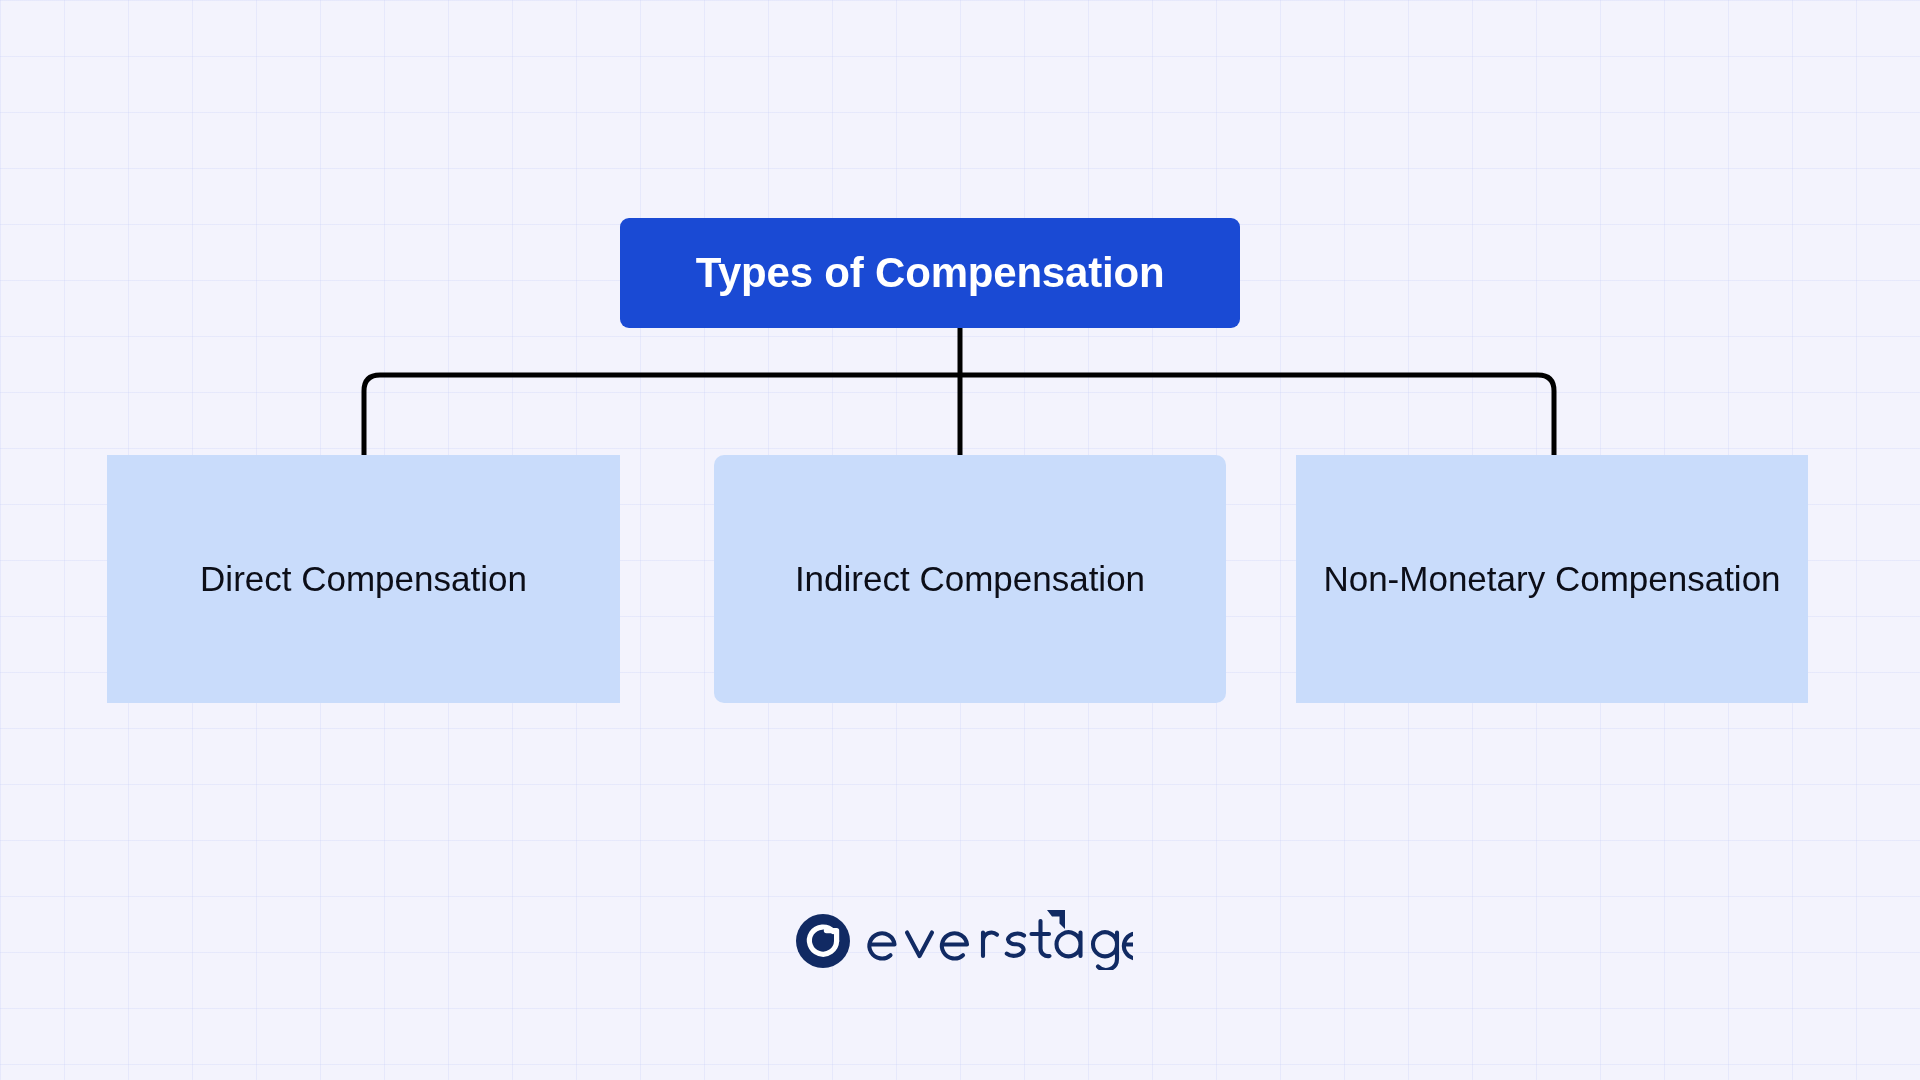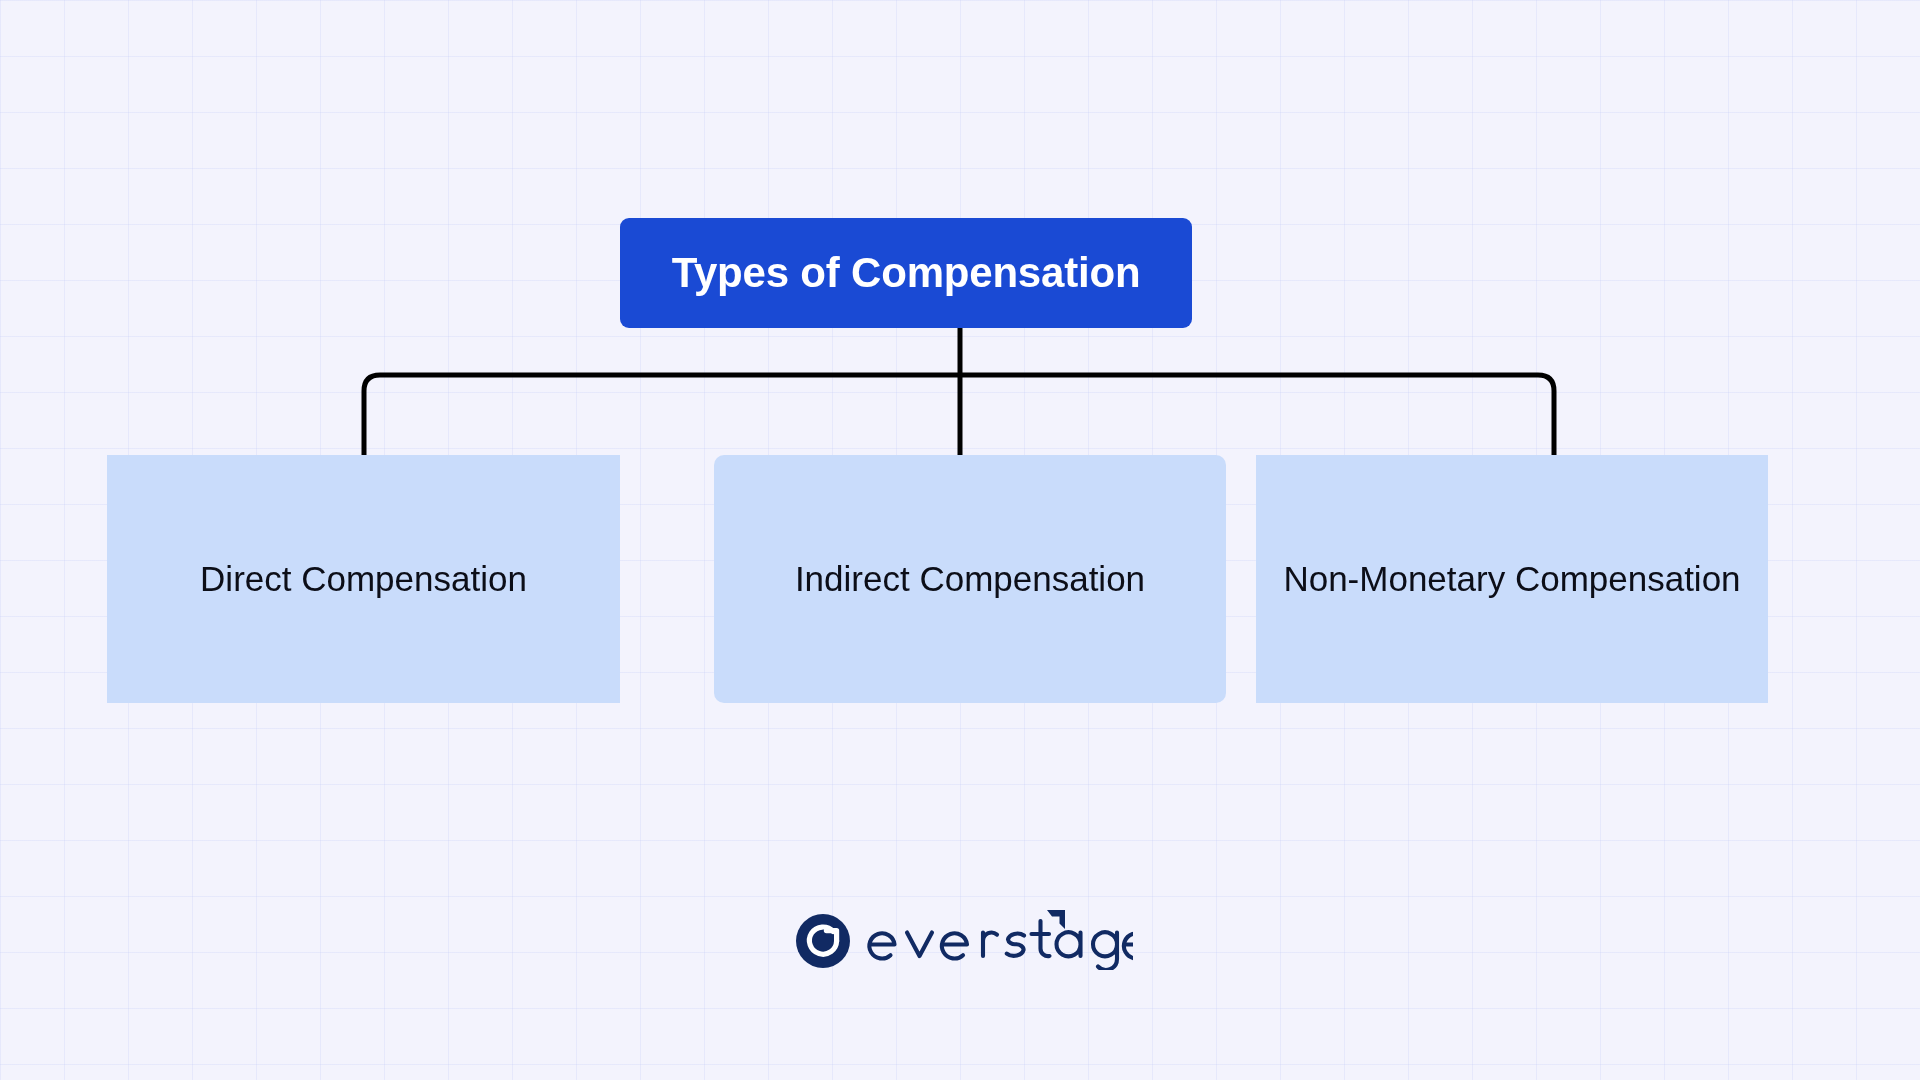--- a/index.html
+++ b/index.html
@@ -34,21 +34,21 @@
     width:1920px;
     height:1080px;
     pointer-events:none;
   }
 
   
   .root-node {
     position:absolute;
     left:620px;
     top:218px;
-    width:572px;
+    width:620px;
     height:110px;
     background:#1a4ad4;
     border-radius:9px;
     display:flex;
     align-items:center;
     justify-content:center;
   }
   .root-node-label {
     color:#ffffff;
     font-size:42px;
@@ -71,21 +71,21 @@
   }
   .child-node-label {
     color:#0c0e18;
     font-size:35px;
     font-weight:400;
     line-height:1.28;
   }
 
   #child-node-0 { left:107px;  width:513px; }
   #child-node-1 { left:714px;  width:512px; }
-  #child-node-2 { left:1256px; width:512px; }
+  #child-node-2 { left:1296px; width:512px; }
 
   
   .brand-logo {
     position:absolute;
     left:795px;
     top:912px;
     height:58px;
     display:flex;
     align-items:center;
     gap:14px;

